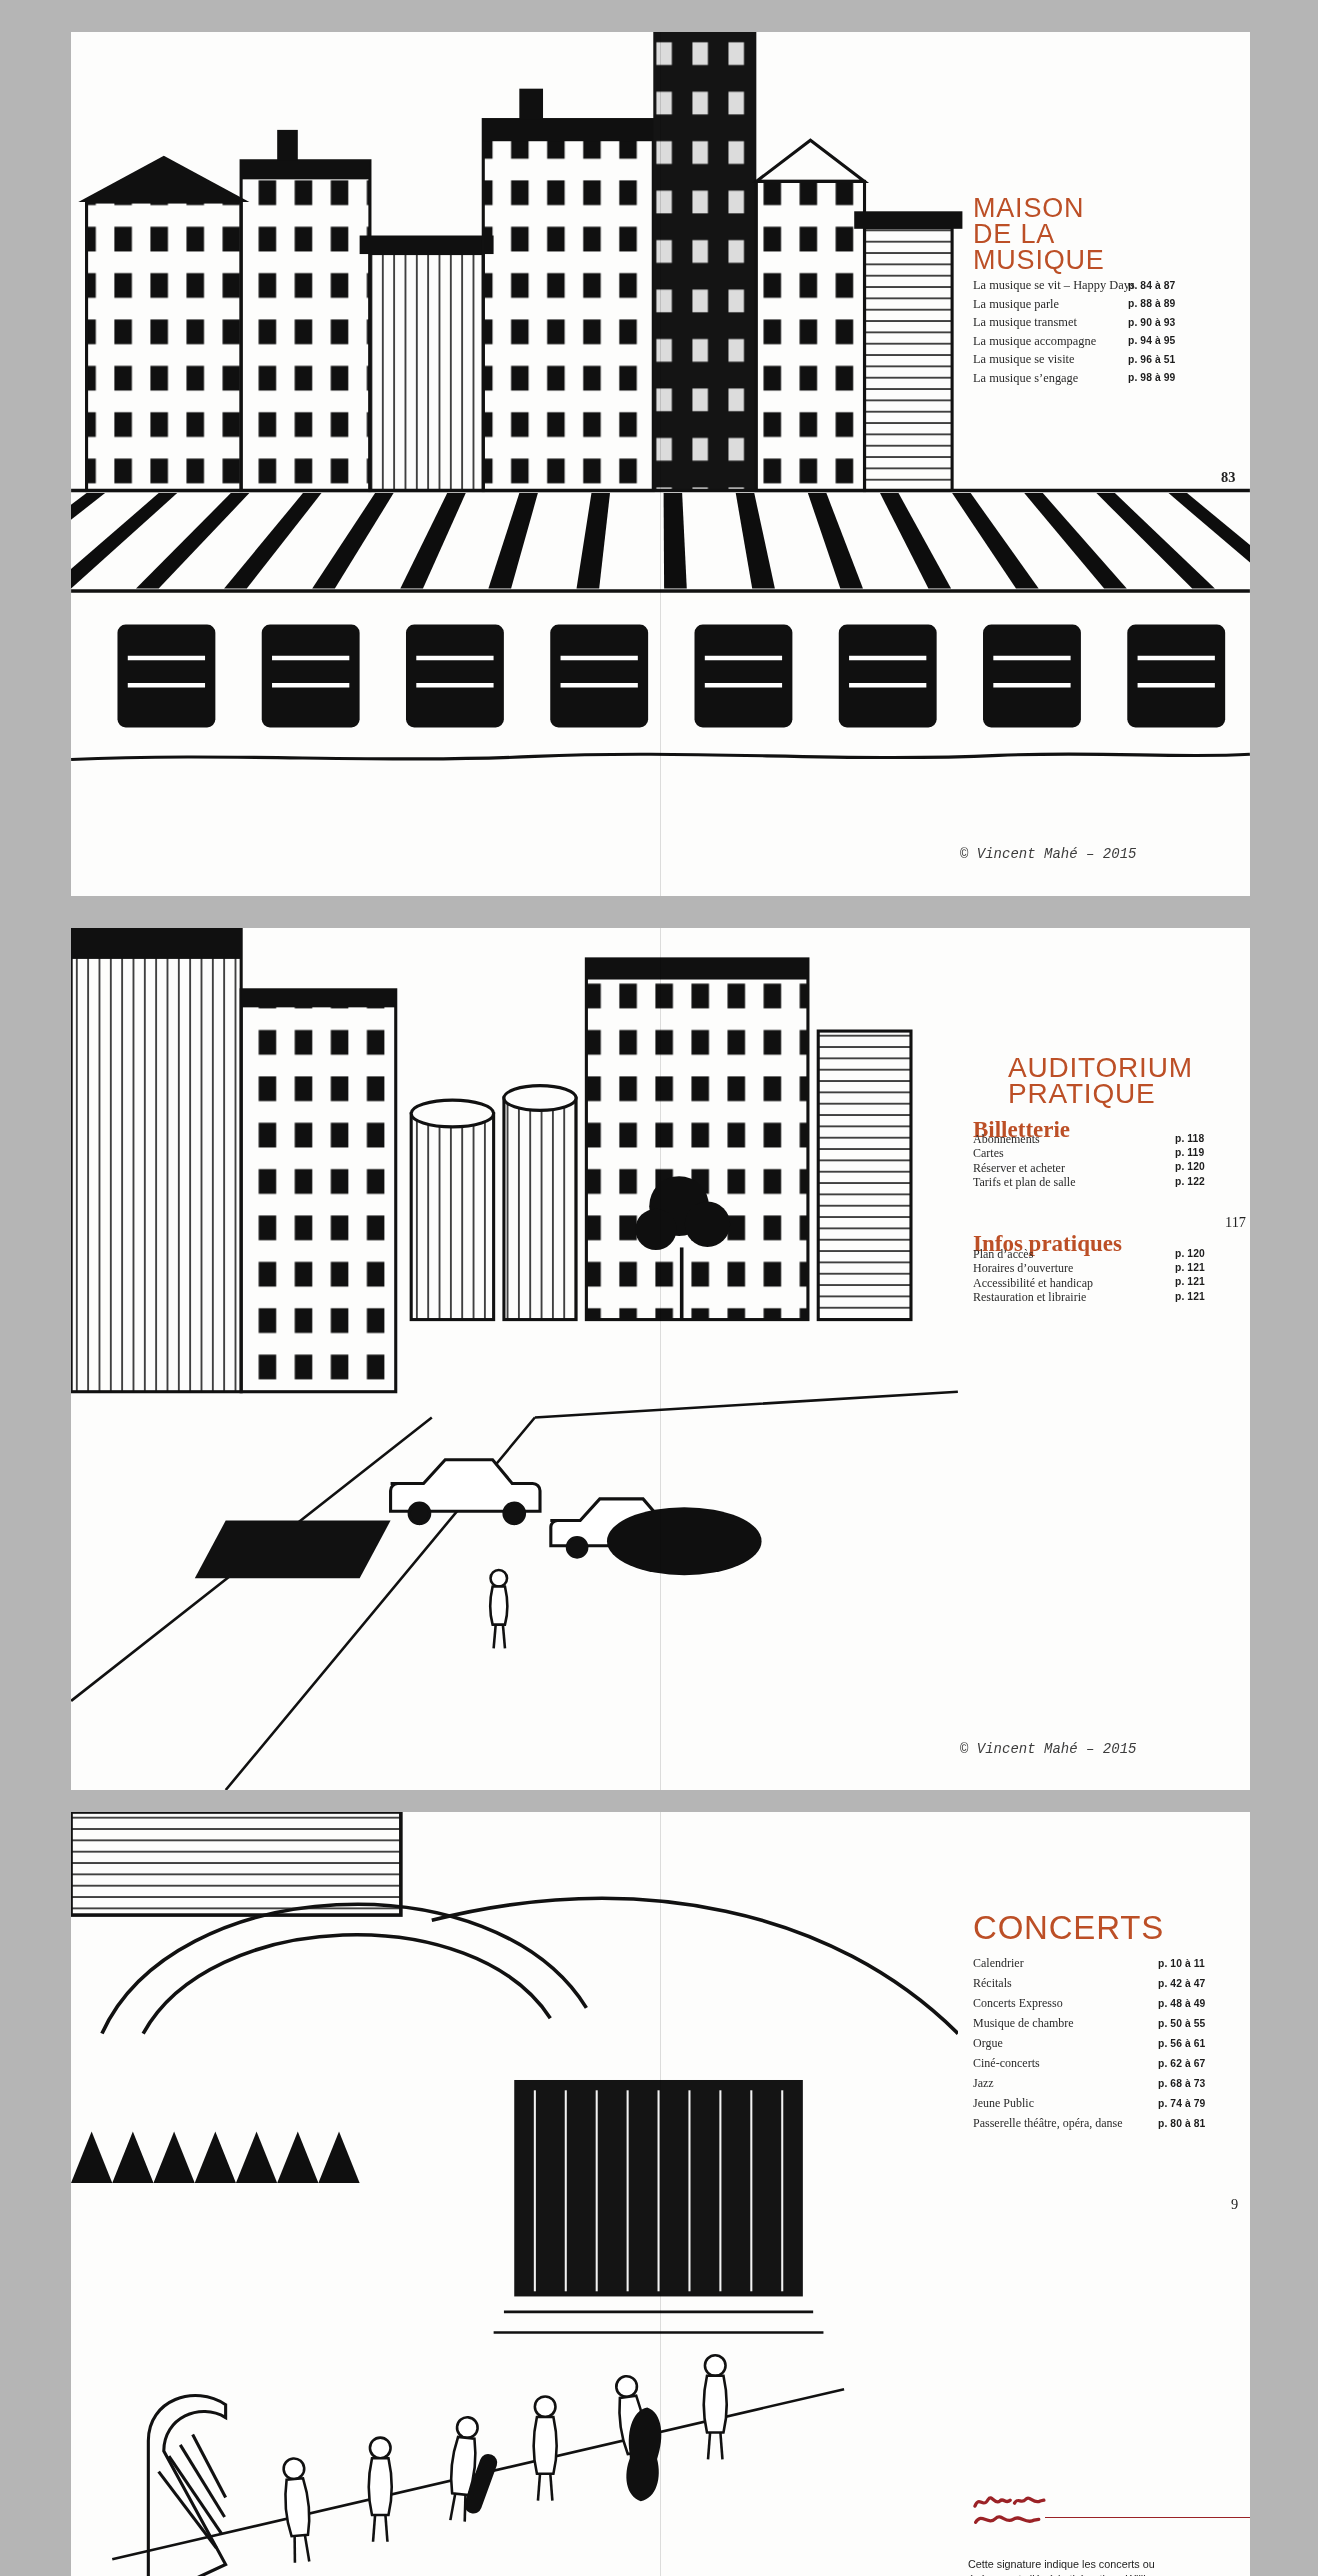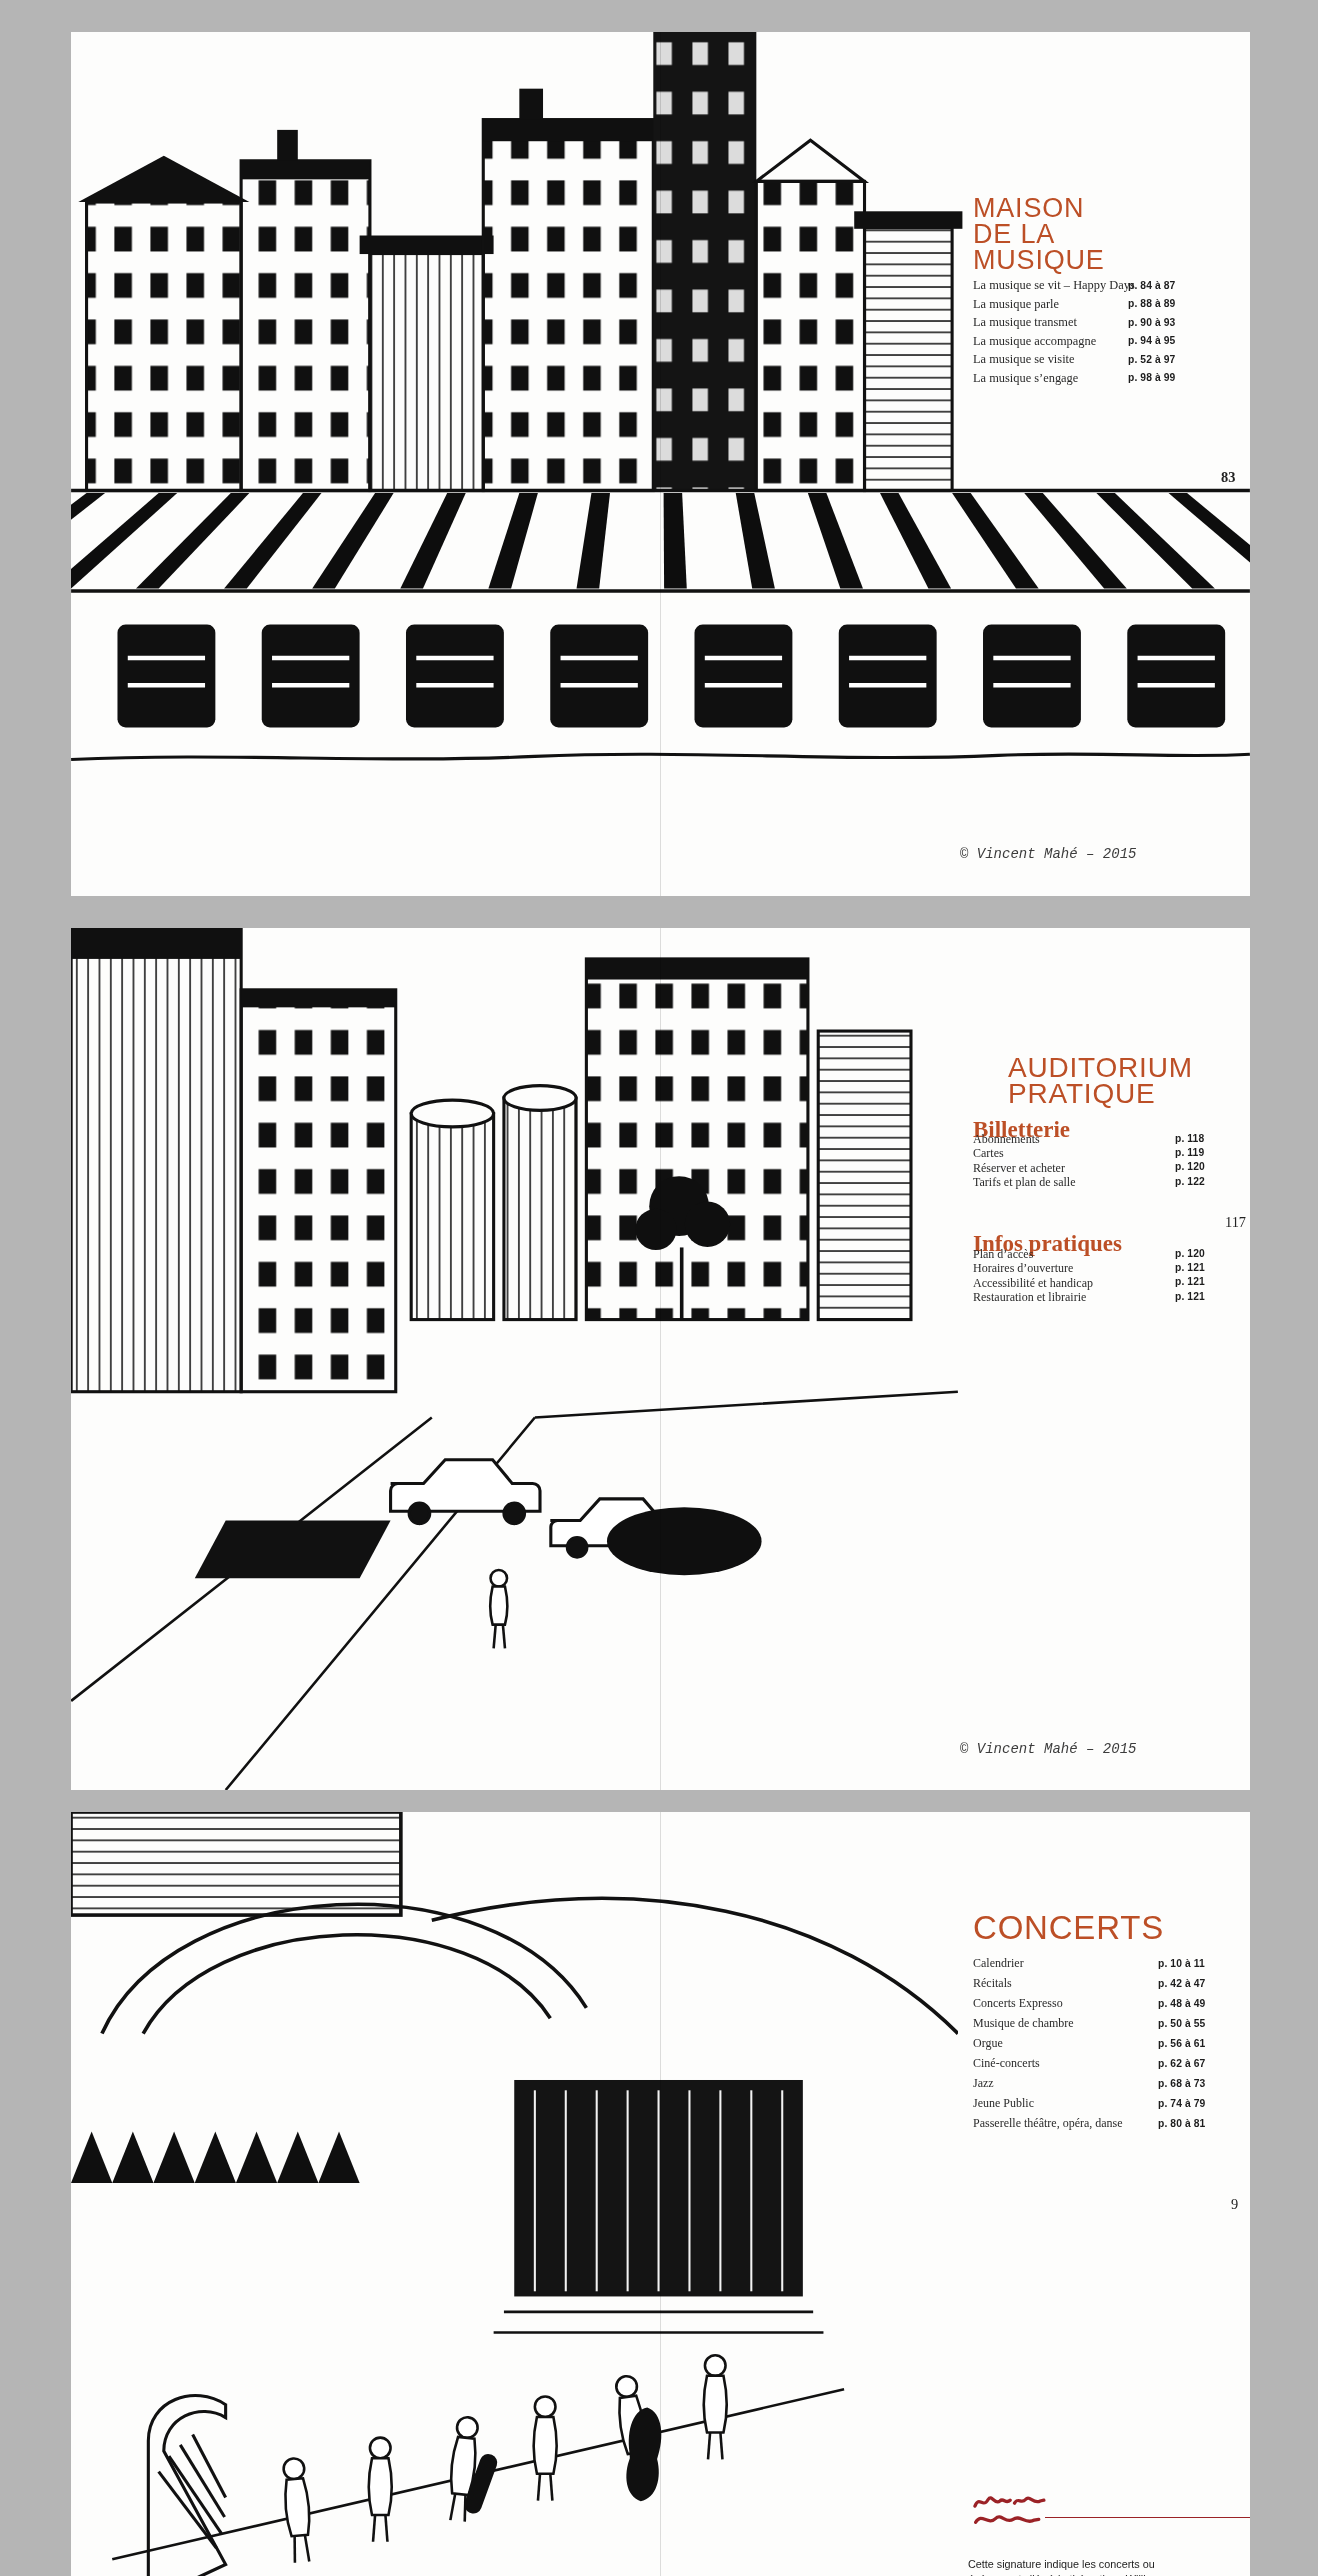--- a/index.html
+++ b/index.html
@@ -163,21 +163,21 @@
       <div>MAISON</div>
       <div>DE LA</div>
       <div>MUSIQUE</div>
     </h1>
 
     <div class="toc1">
       <div class="trow"><span class="tlabel">La musique se vit – Happy Days</span><span class="tpages">p. 84 à 87</span></div>
       <div class="trow"><span class="tlabel">La musique parle</span><span class="tpages">p. 88 à 89</span></div>
       <div class="trow"><span class="tlabel">La musique transmet</span><span class="tpages">p. 90 à 93</span></div>
       <div class="trow"><span class="tlabel">La musique accompagne</span><span class="tpages">p. 94 à 95</span></div>
-      <div class="trow"><span class="tlabel">La musique se visite</span><span class="tpages">p. 52 à 97</span></div>
+      <div class="trow"><span class="tlabel">La musique se visite</span><span class="tpages">p. 96 à 51</span></div>
       <div class="trow"><span class="tlabel">La musique s’engage</span><span class="tpages">p. 98 à 99</span></div>
     </div>
 
     <div class="pagenum" style="left:1150px;top:437px;font-weight:bold;">83</div>
     <div class="credit" style="left:889px;top:814px;">© Vincent Mahé – 2015</div>
   </section>
 
   <section class="panel" id="p2">
     <svg class="illus" width="887" height="862" viewBox="0 0 1721 1673">
       <rect width="1721" height="1673" fill="#fdfdfc"></rect>

